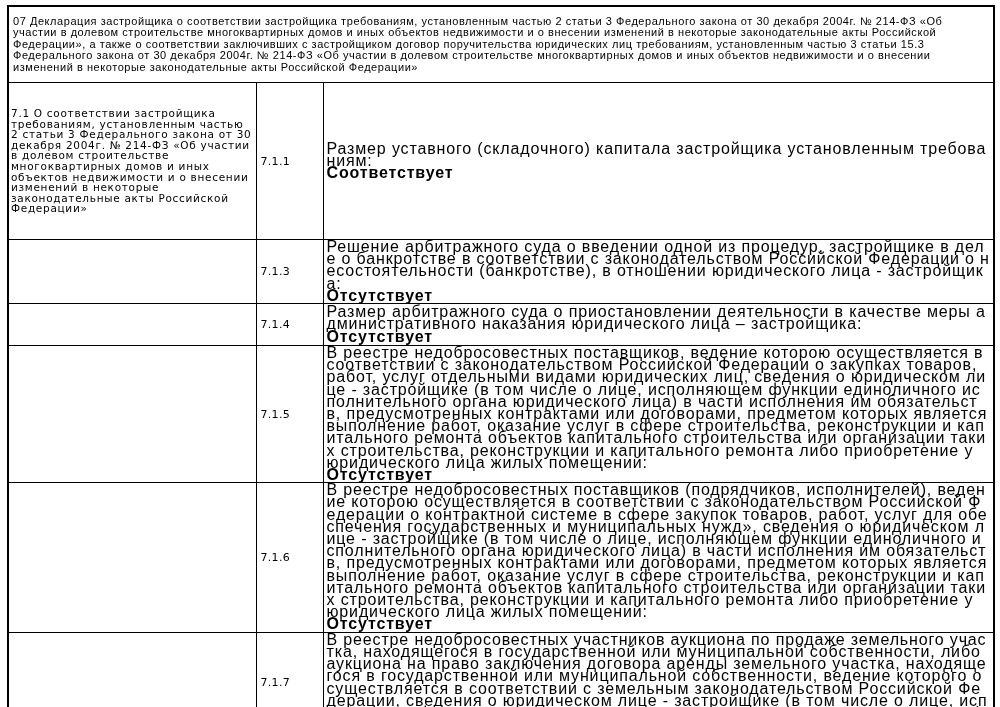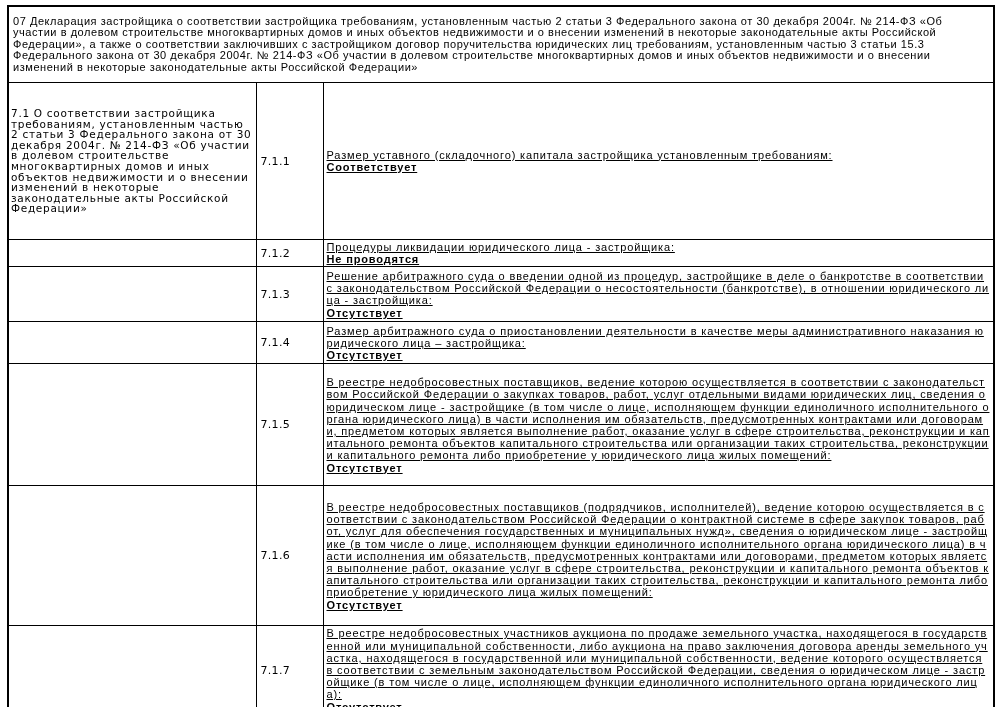--- a/index.html
+++ b/index.html
@@ -3,21 +3,21 @@
 <meta charset="utf-8">
 <style>
   html,body{margin:0;padding:0;background:#fff;}
   body{width:1000px;height:707px;color:#000;font-family:"Liberation Sans",sans-serif;overflow:hidden;}
   .page{padding:5px 0 0 7px;}
   table.decl{width:986px;table-layout:fixed;border-collapse:collapse;border:2px solid #000;background:#fff;}
   td{border:1px solid #000;vertical-align:middle;padding:1px 3px;overflow:hidden;}
   td.hdr{font-size:11px;line-height:11.6px;letter-spacing:.55px;padding:2px 4px;height:71px;vertical-align:middle;}
   td.grp{font-family:"DejaVu Sans","Liberation Sans",sans-serif;font-size:10.5px;line-height:10.6px;letter-spacing:.7px;vertical-align:middle;padding:1px 2px;}
   td.num{font-family:"DejaVu Sans","Liberation Sans",sans-serif;font-size:11px;letter-spacing:.3px;padding-left:4px;vertical-align:middle;margin-top:14px;}
-  td.txt{font-size:11px;line-height:12.2px;letter-spacing:.85px;word-break:break-all;vertical-align:middle;text-decoration:underline;}
+  td.txt{font-size:16px;line-height:12.2px;letter-spacing:.85px;word-break:break-all;vertical-align:middle;}
   td.txt .ans{font-weight:bold;}
   tr.r1{height:157px;}
   tr.r2{height:27px;}
   tr.r3{height:55px;}
   tr.r4{height:42px;}
   tr.r5{height:122px;}
   tr.r6{height:140px;}
   tr.r7{height:89px;}
 </style>
 </head>
@@ -33,28 +33,20 @@
     <tbody>
       <tr>
         <td class="hdr" colspan="3">07 Декларация застройщика о соответствии застройщика требованиям, установленным частью 2 статьи 3 Федерального закона от 30 декабря 2004г. № 214-ФЗ «Об участии в долевом строительстве многоквартирных домов и иных объектов недвижимости и о внесении изменений в некоторые законодательные акты Российской Федерации», а также о соответствии заключивших с застройщиком договор поручительства юридических лиц требованиям, установленным частью 3 статьи 15.3 Федерального закона от 30 декабря 2004г. № 214-ФЗ «Об участии в долевом строительстве многоквартирных домов и иных объектов недвижимости и о внесении изменений в некоторые законодательные акты Российской Федерации»</td>
       </tr>
       <tr class="r1">
         <td class="grp">7.1 О соответствии застройщика требованиям, установленным частью 2 статьи 3 Федерального закона от 30 декабря 2004г. № 214-ФЗ «Об участии в долевом строительстве многоквартирных домов и иных объектов недвижимости и о внесении изменений в некоторые законодательные акты Российской Федерации»</td>
         <td class="num">7.1.1</td>
         <td class="txt">
           <div>Размер уставного (складочного) капитала застройщика установленным требованиям:</div>
           <div class="ans">Соответствует</div>
-        </td>
-      </tr>
-      <tr class="r2">
-        <td class="grp"></td>
-        <td class="num">7.1.2</td>
-        <td class="txt">
-          <div>Процедуры ликвидации юридического лица - застройщика:</div>
-          <div class="ans">Не проводятся</div>
         </td>
       </tr>
       <tr class="r3">
         <td class="grp"></td>
         <td class="num">7.1.3</td>
         <td class="txt">
           <div>Решение арбитражного суда о введении одной из процедур, застройщике в деле о банкротстве в соответствии с законодательством Российской Федерации о несостоятельности (банкротстве), в отношении юридического лица - застройщика:</div>
           <div class="ans">Отсутствует</div>
         </td>
       </tr>

